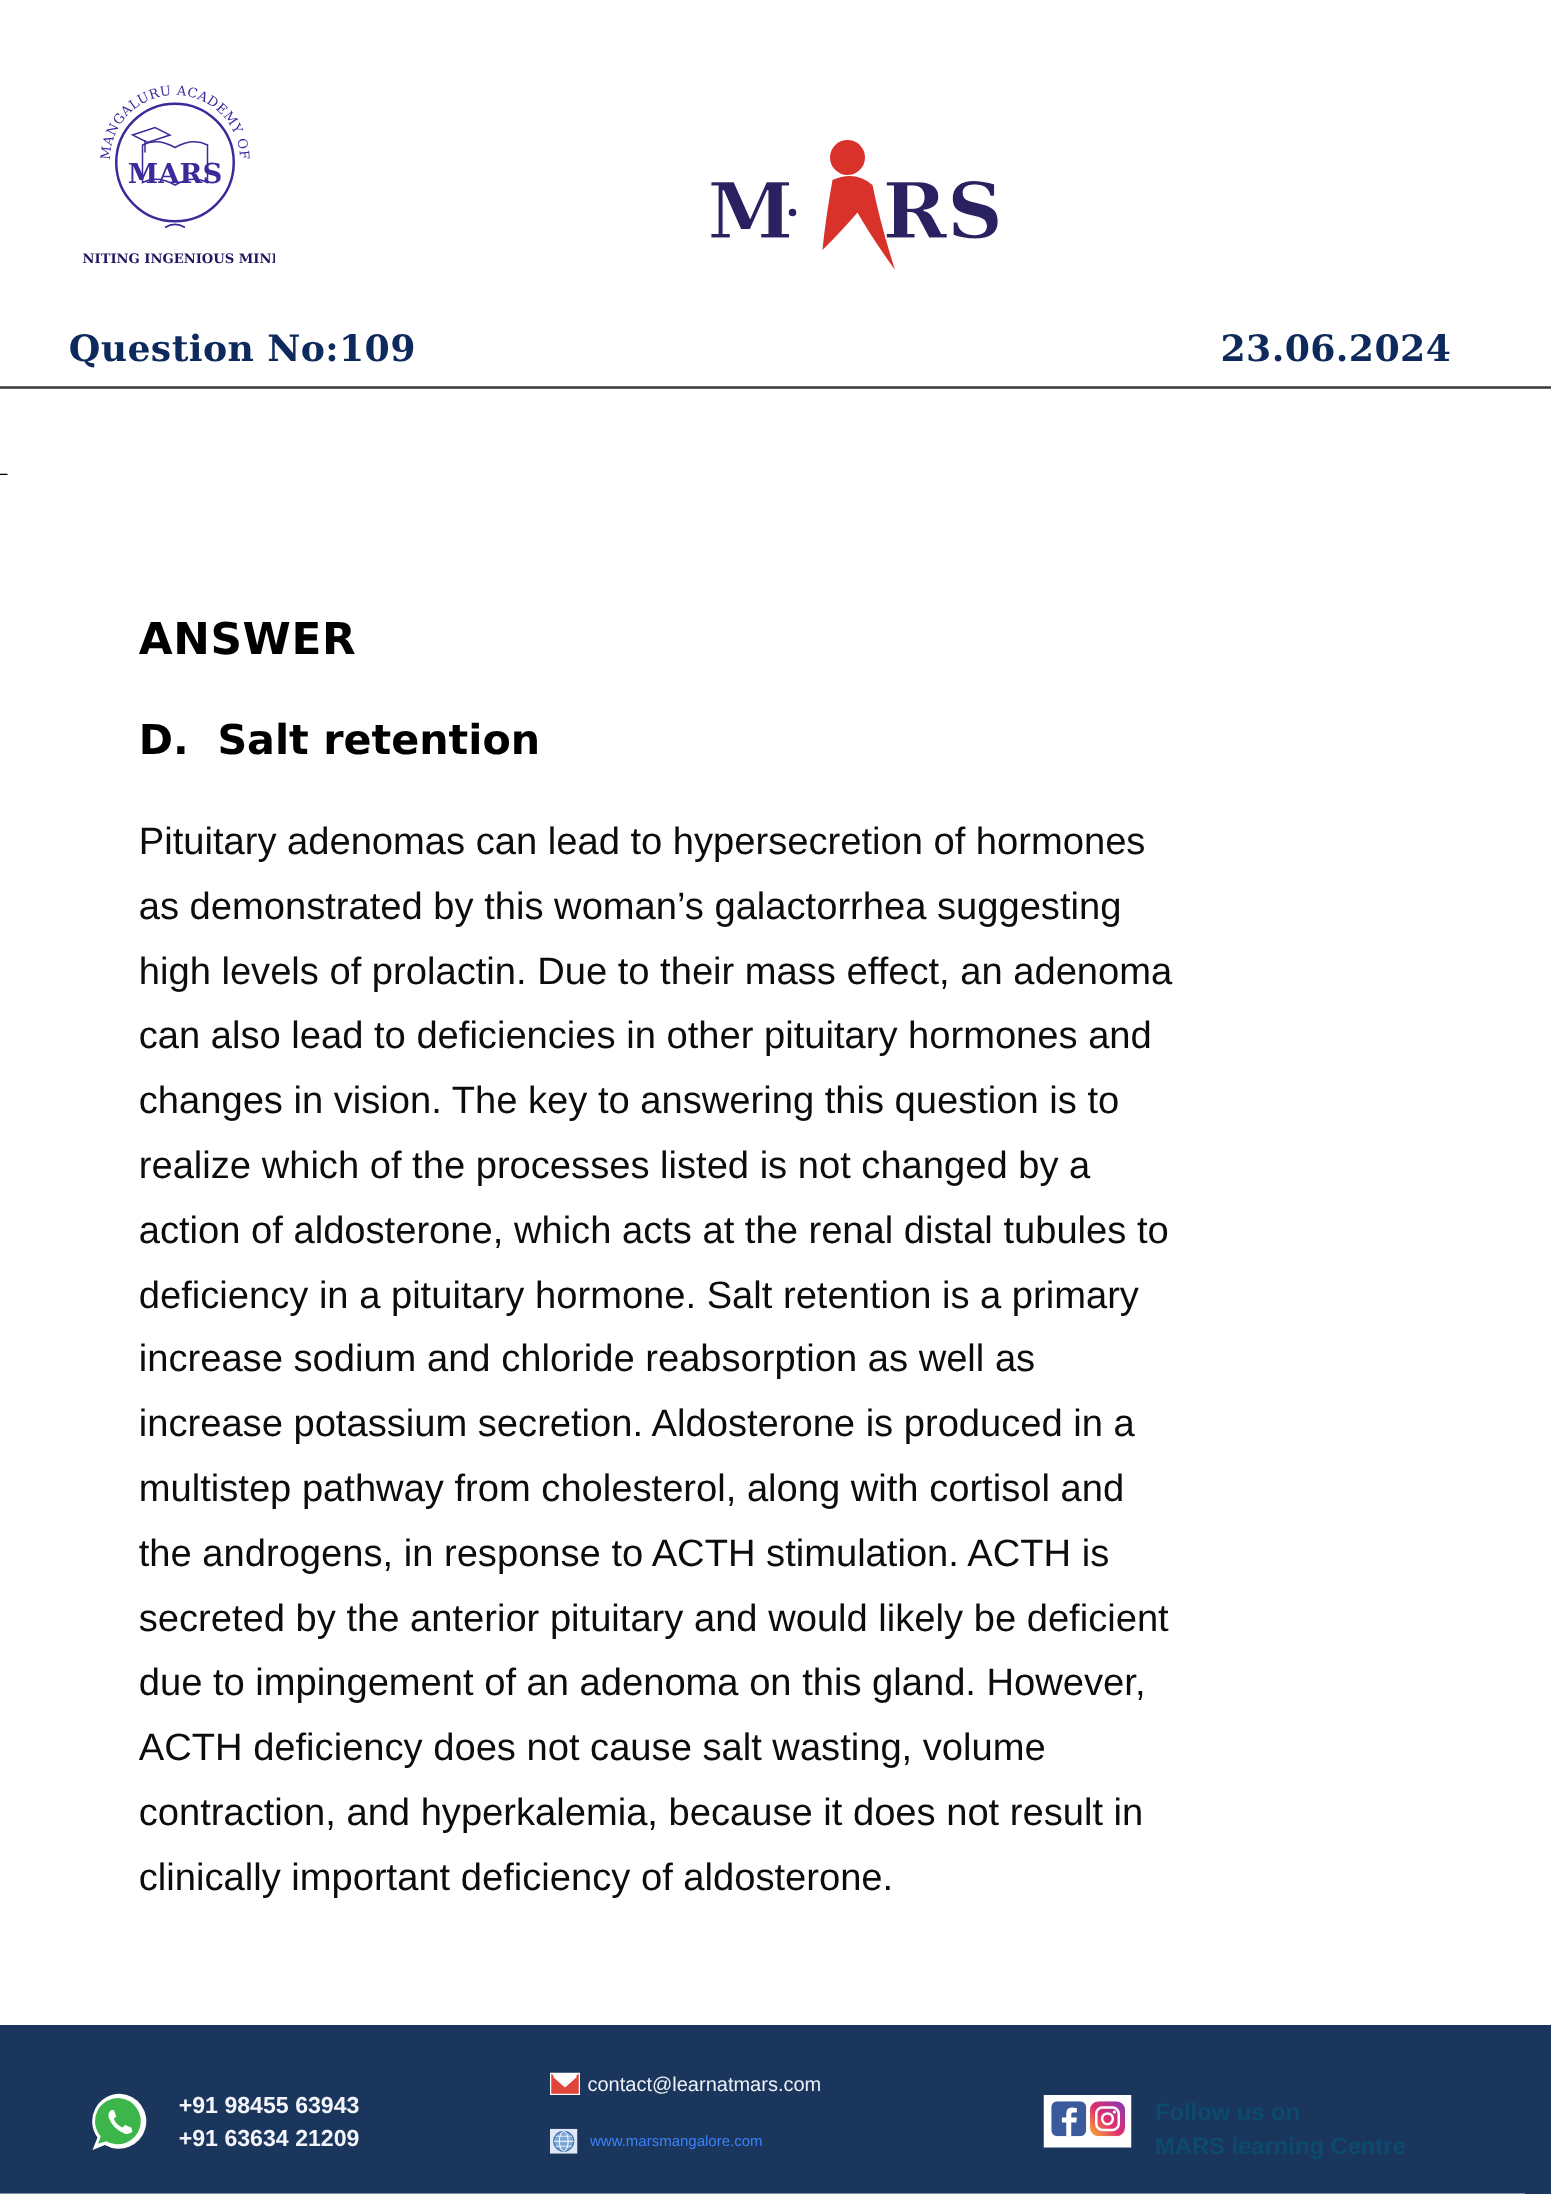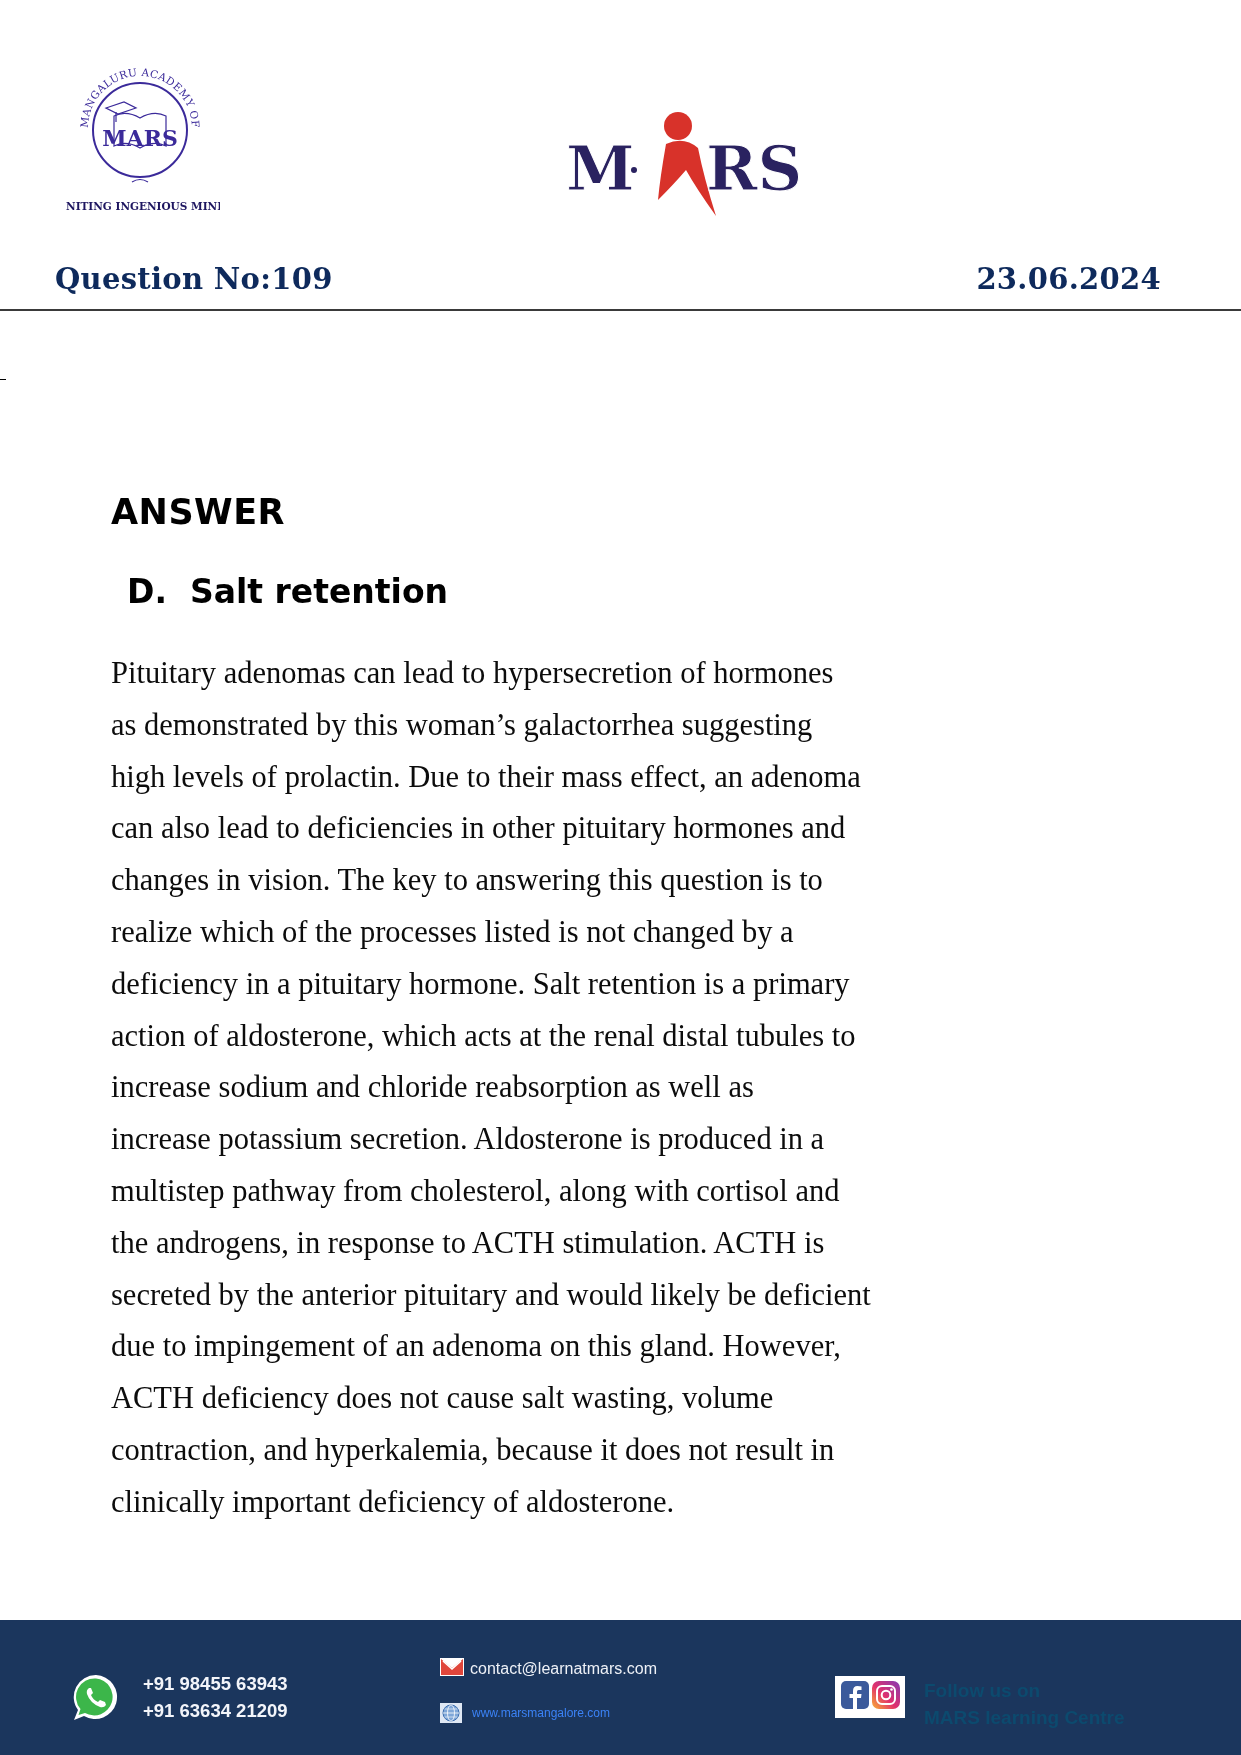--- a/index.html
+++ b/index.html
@@ -25,25 +25,25 @@
   .hr-line { left: 0; top: 309px; width: 1241px; height: 2px; background: #3a3a3a; }
   .stray-dash { left: 0; top: 379px; width: 6px; height: 1px; background: #000; }
 
   
   .answer-heading {
     left: 111px; top: 492px; font-family: "DejaVu Sans", sans-serif; font-weight: bold;
     font-size: 35px; letter-spacing: 0.5px;
   }
   .answer-choice {
     left: 111px; top: 572px; font-family: "DejaVu Sans", sans-serif; font-weight: bold;
-    font-size: 33px; white-space: pre; margin-left: 16px;
+    font-size: 33px; white-space: pre;
   }
   .answer-body {
     left: 111px; top: 648px; width: 1050px;
-    font-family: Liberation Serif, serif; font-size: 30.5px; line-height: 51.8px;
+    font-family: Liberation Sans, sans-serif; font-size: 30.5px; line-height: 51.8px;
     color: #0c0c0c;
   }
   .answer-body .line { display: block; white-space: nowrap; }
 
   
   .footer {
     left: 0; top: 1620px; width: 1241px; height: 135px; background: #1b365d;
   }
   .wa-icon { left: 70px; top: 1672px; width: 52px; height: 52px; }
   .phones {
@@ -110,22 +110,22 @@
 
 <div class="abs answer-heading">ANSWER</div>
 <div class="abs answer-choice">D.  Salt retention</div>
 <div class="abs answer-body">
   <span class="line">Pituitary adenomas can lead to hypersecretion of hormones</span>
   <span class="line">as demonstrated by this woman’s galactorrhea suggesting</span>
   <span class="line">high levels of prolactin. Due to their mass effect, an adenoma</span>
   <span class="line">can also lead to deficiencies in other pituitary hormones and</span>
   <span class="line">changes in vision. The key to answering this question is to</span>
   <span class="line">realize which of the processes listed is not changed by a</span>
+  <span class="line">action of aldosterone, which acts at the renal distal tubules to</span>
   <span class="line">deficiency in a pituitary hormone. Salt retention is a primary</span>
-  <span class="line">action of aldosterone, which acts at the renal distal tubules to</span>
   <span class="line">increase sodium and chloride reabsorption as well as</span>
   <span class="line">increase potassium secretion. Aldosterone is produced in a</span>
   <span class="line">multistep pathway from cholesterol, along with cortisol and</span>
   <span class="line">the androgens, in response to ACTH stimulation. ACTH is</span>
   <span class="line">secreted by the anterior pituitary and would likely be deficient</span>
   <span class="line">due to impingement of an adenoma on this gland. However,</span>
   <span class="line">ACTH deficiency does not cause salt wasting, volume</span>
   <span class="line">contraction, and hyperkalemia, because it does not result in</span>
   <span class="line">clinically important deficiency of aldosterone.</span>
 </div>

